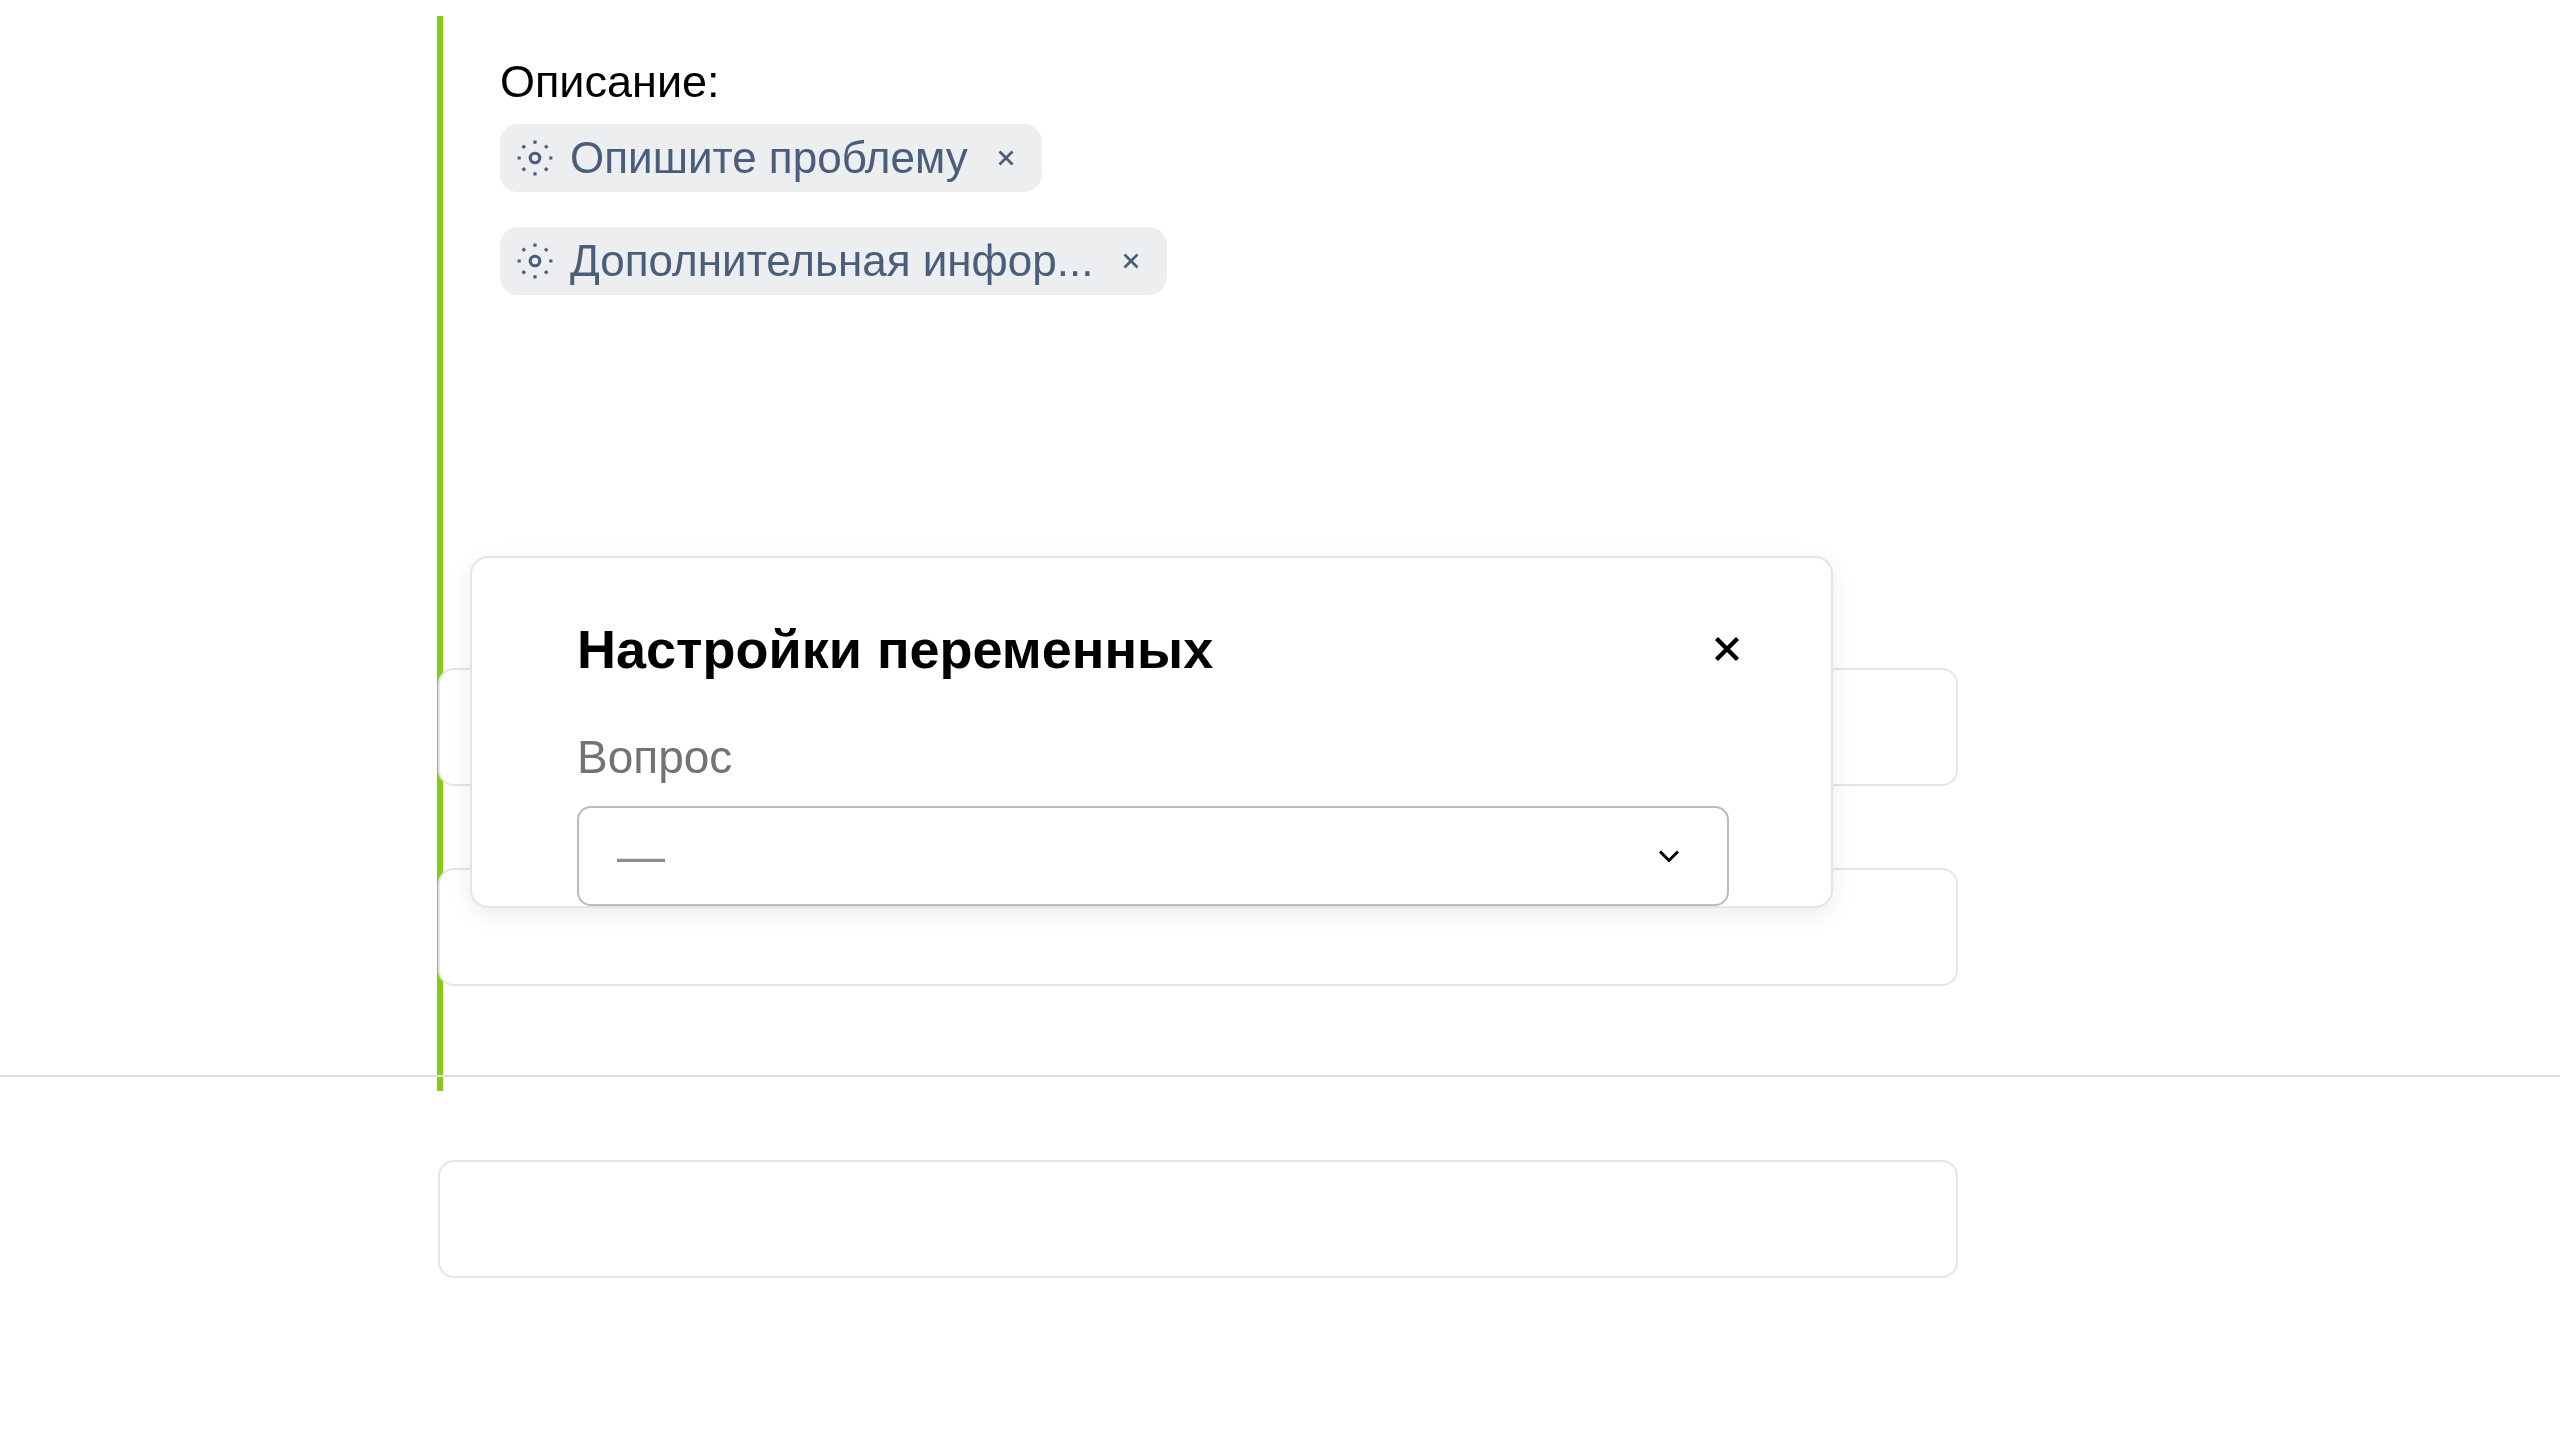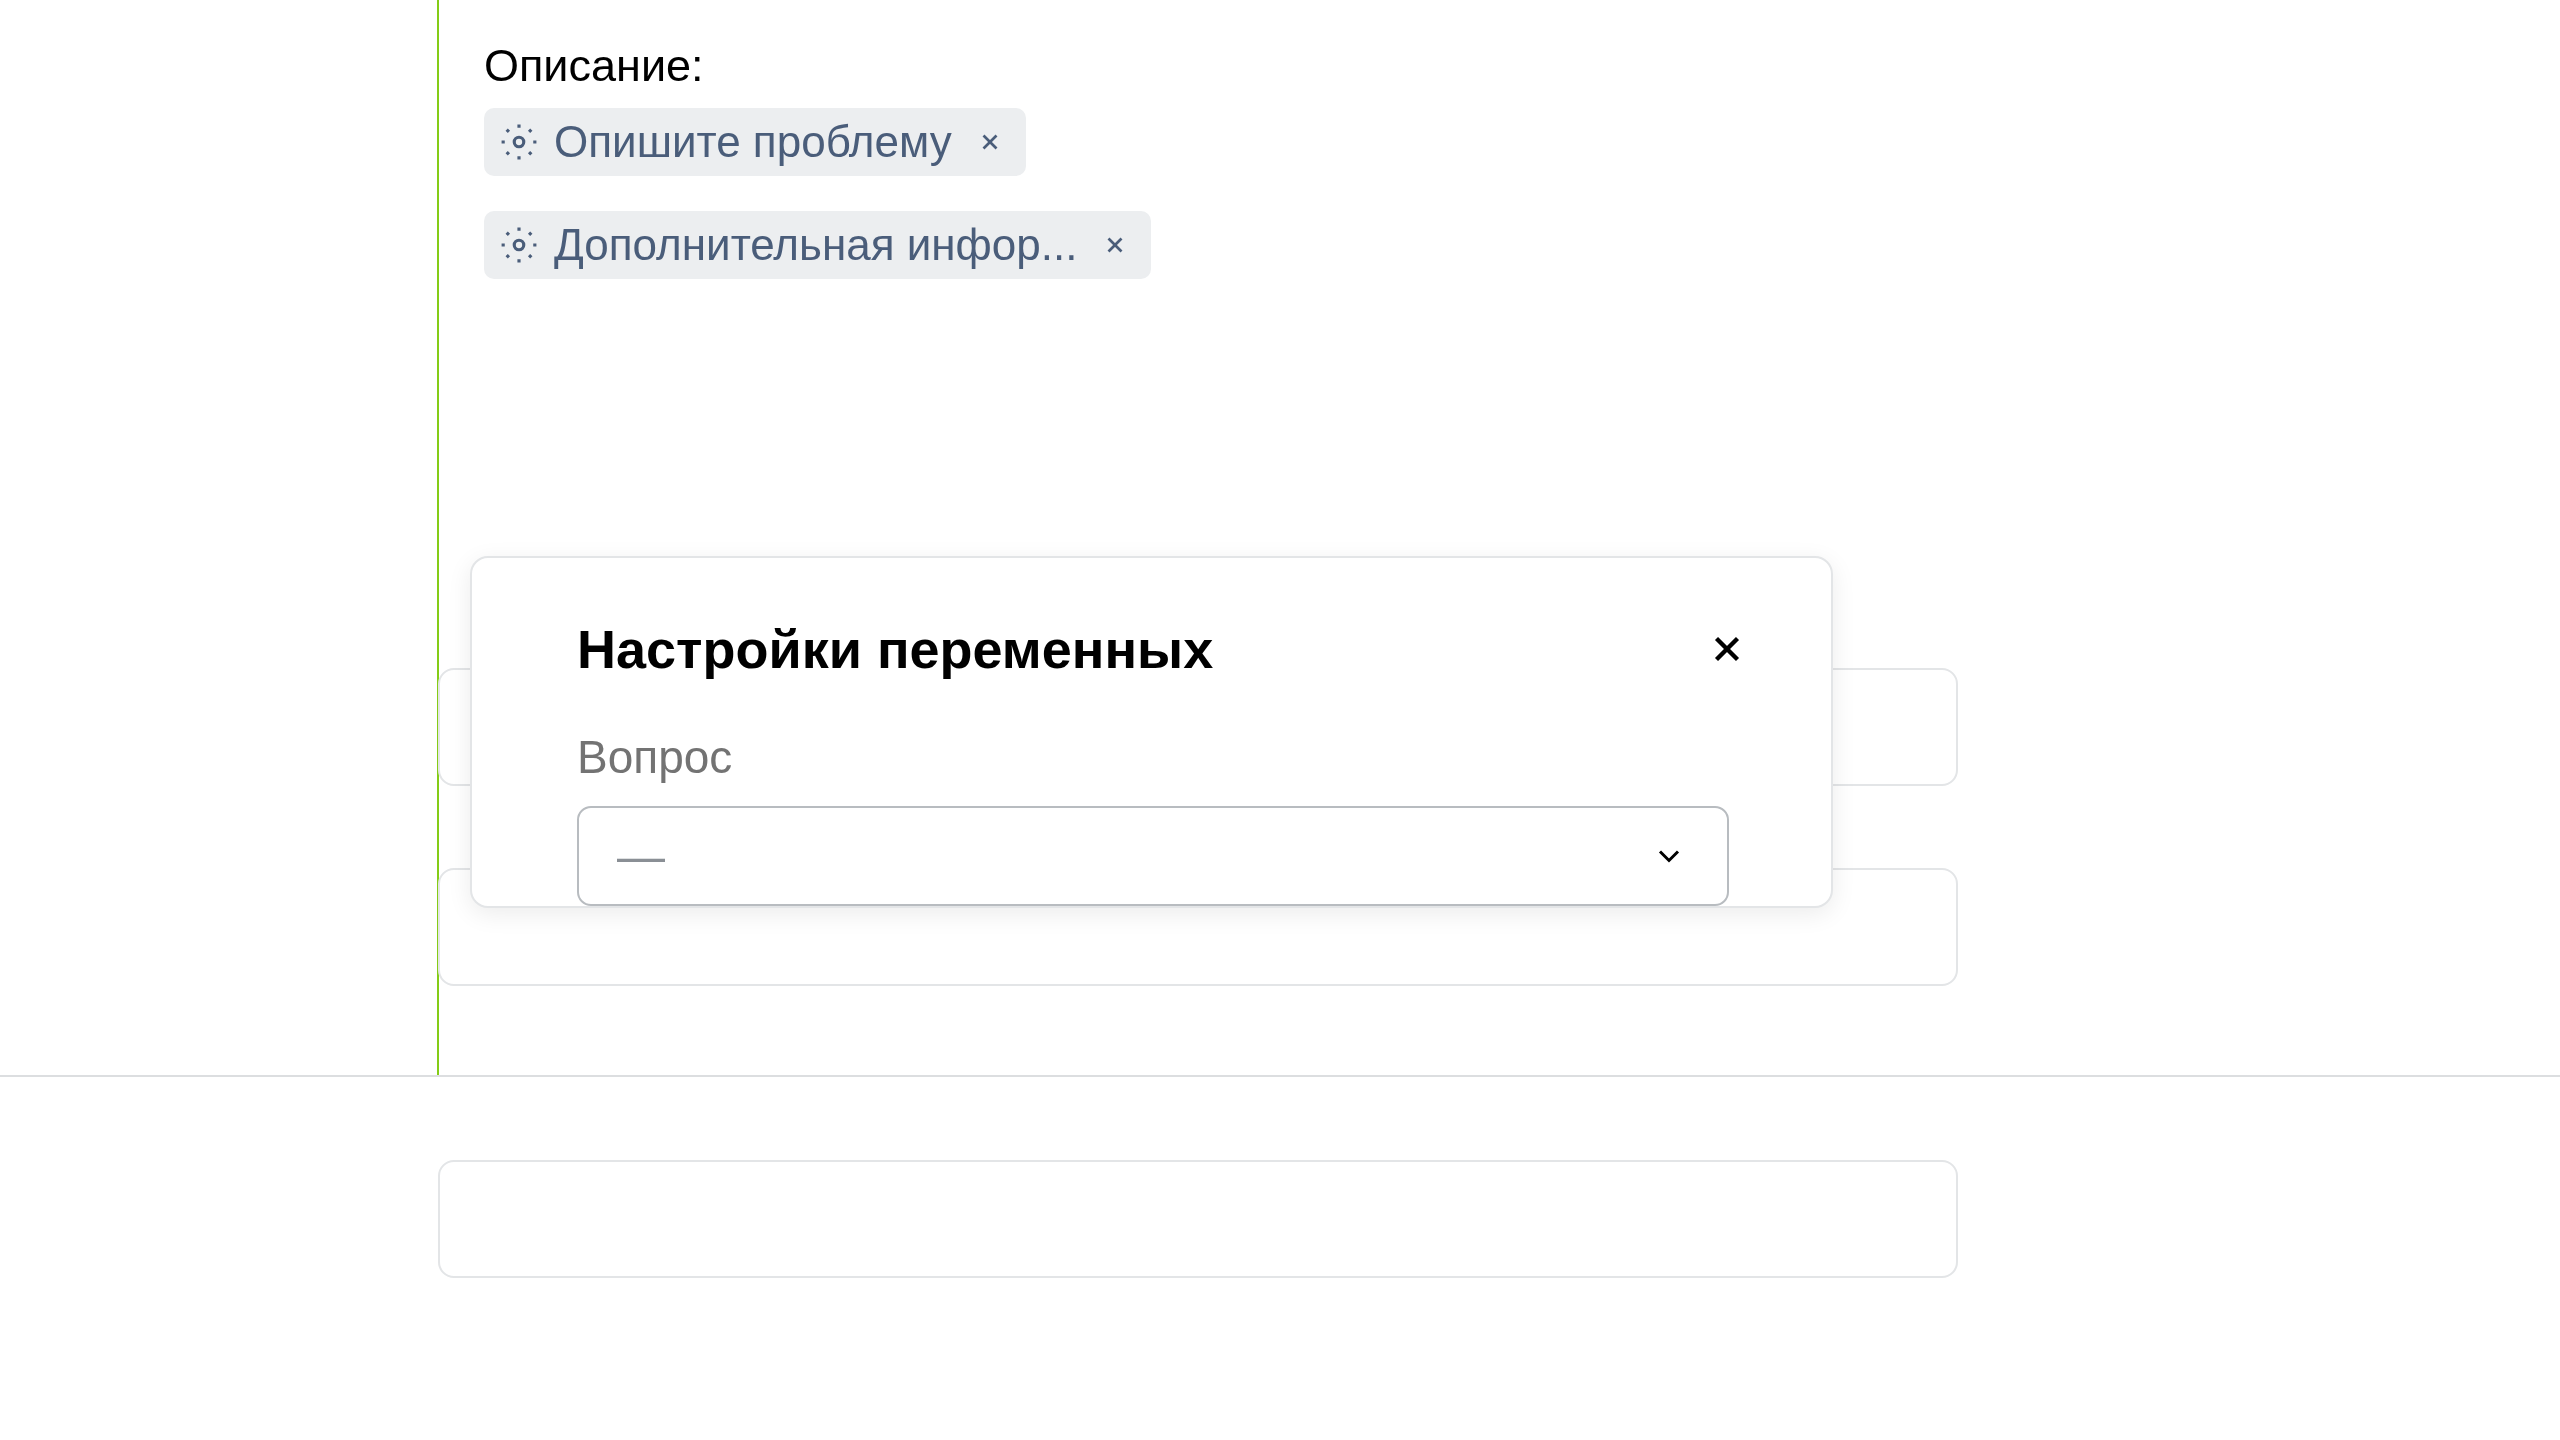--- a/index.html
+++ b/index.html
@@ -11,45 +11,46 @@
       font-family: -apple-system, BlinkMacSystemFont, "Segoe UI", Arial, sans-serif;
       background: #fff;
       width: 2560px;
       height: 1440px;
       position: relative;
       overflow: hidden;
     }
     .main-area {
       position: absolute;
       left: 437px;
-      top: 0;
+      top: 16px;
       width: 2003px;
-      border-left: 2px solid #84cc16;
+      border-left: 6px solid #84cc16;
       min-height: 1075px;
+      padding-left: 12px;
     }
     .content {
       padding: 40px 45px 0 45px;
     }
     .field-label {
       font-size: 45px;
       color: #000;
       margin-bottom: 16px;
       font-weight: 400;
     }
     .tags-row {
       display: flex;
       flex-wrap: wrap;
       gap: 16px;
       margin-bottom: 35px;
     }
     .tag {
       display: inline-flex;
       align-items: center;
       background: #eceef0;
-      border-radius: 10px;
+      border-radius: 18px;
       padding: 9px 20px 9px 16px;
       gap: 16px;
     }
     .tag-icon {
       width: 38px;
       height: 38px;
       display: flex;
       align-items: center;
       justify-content: center;
       color: #4a5d7a;

